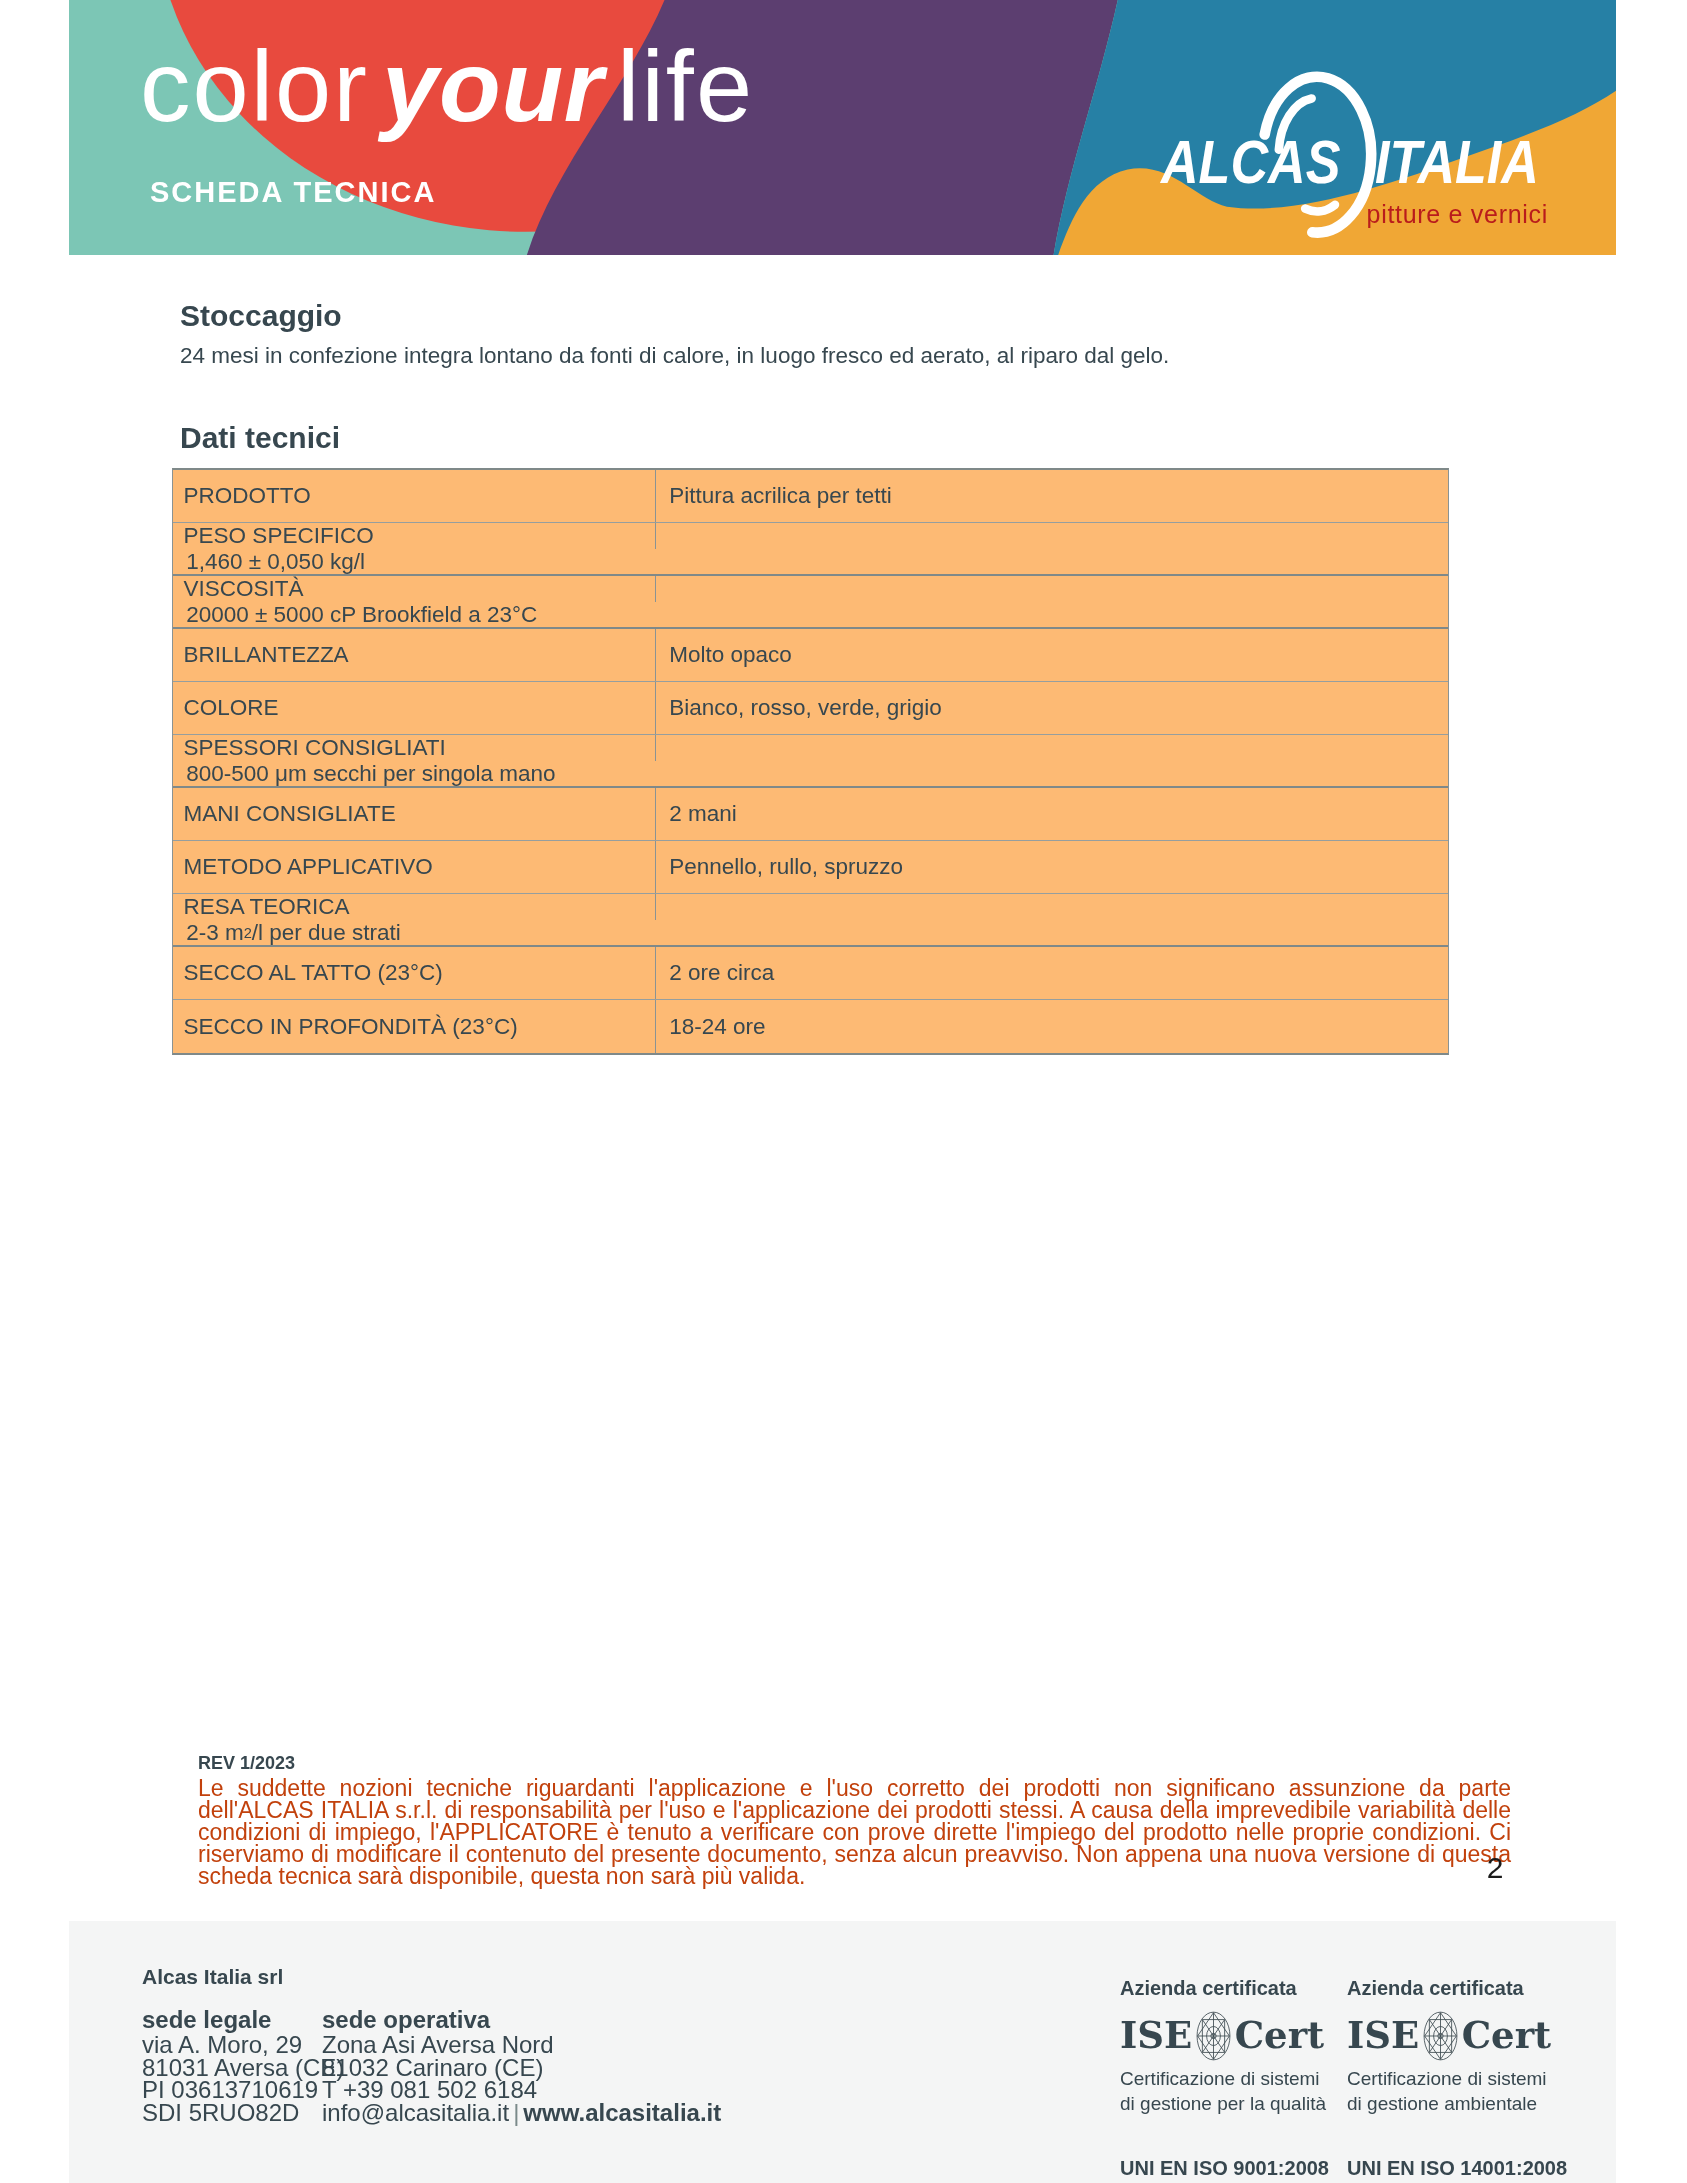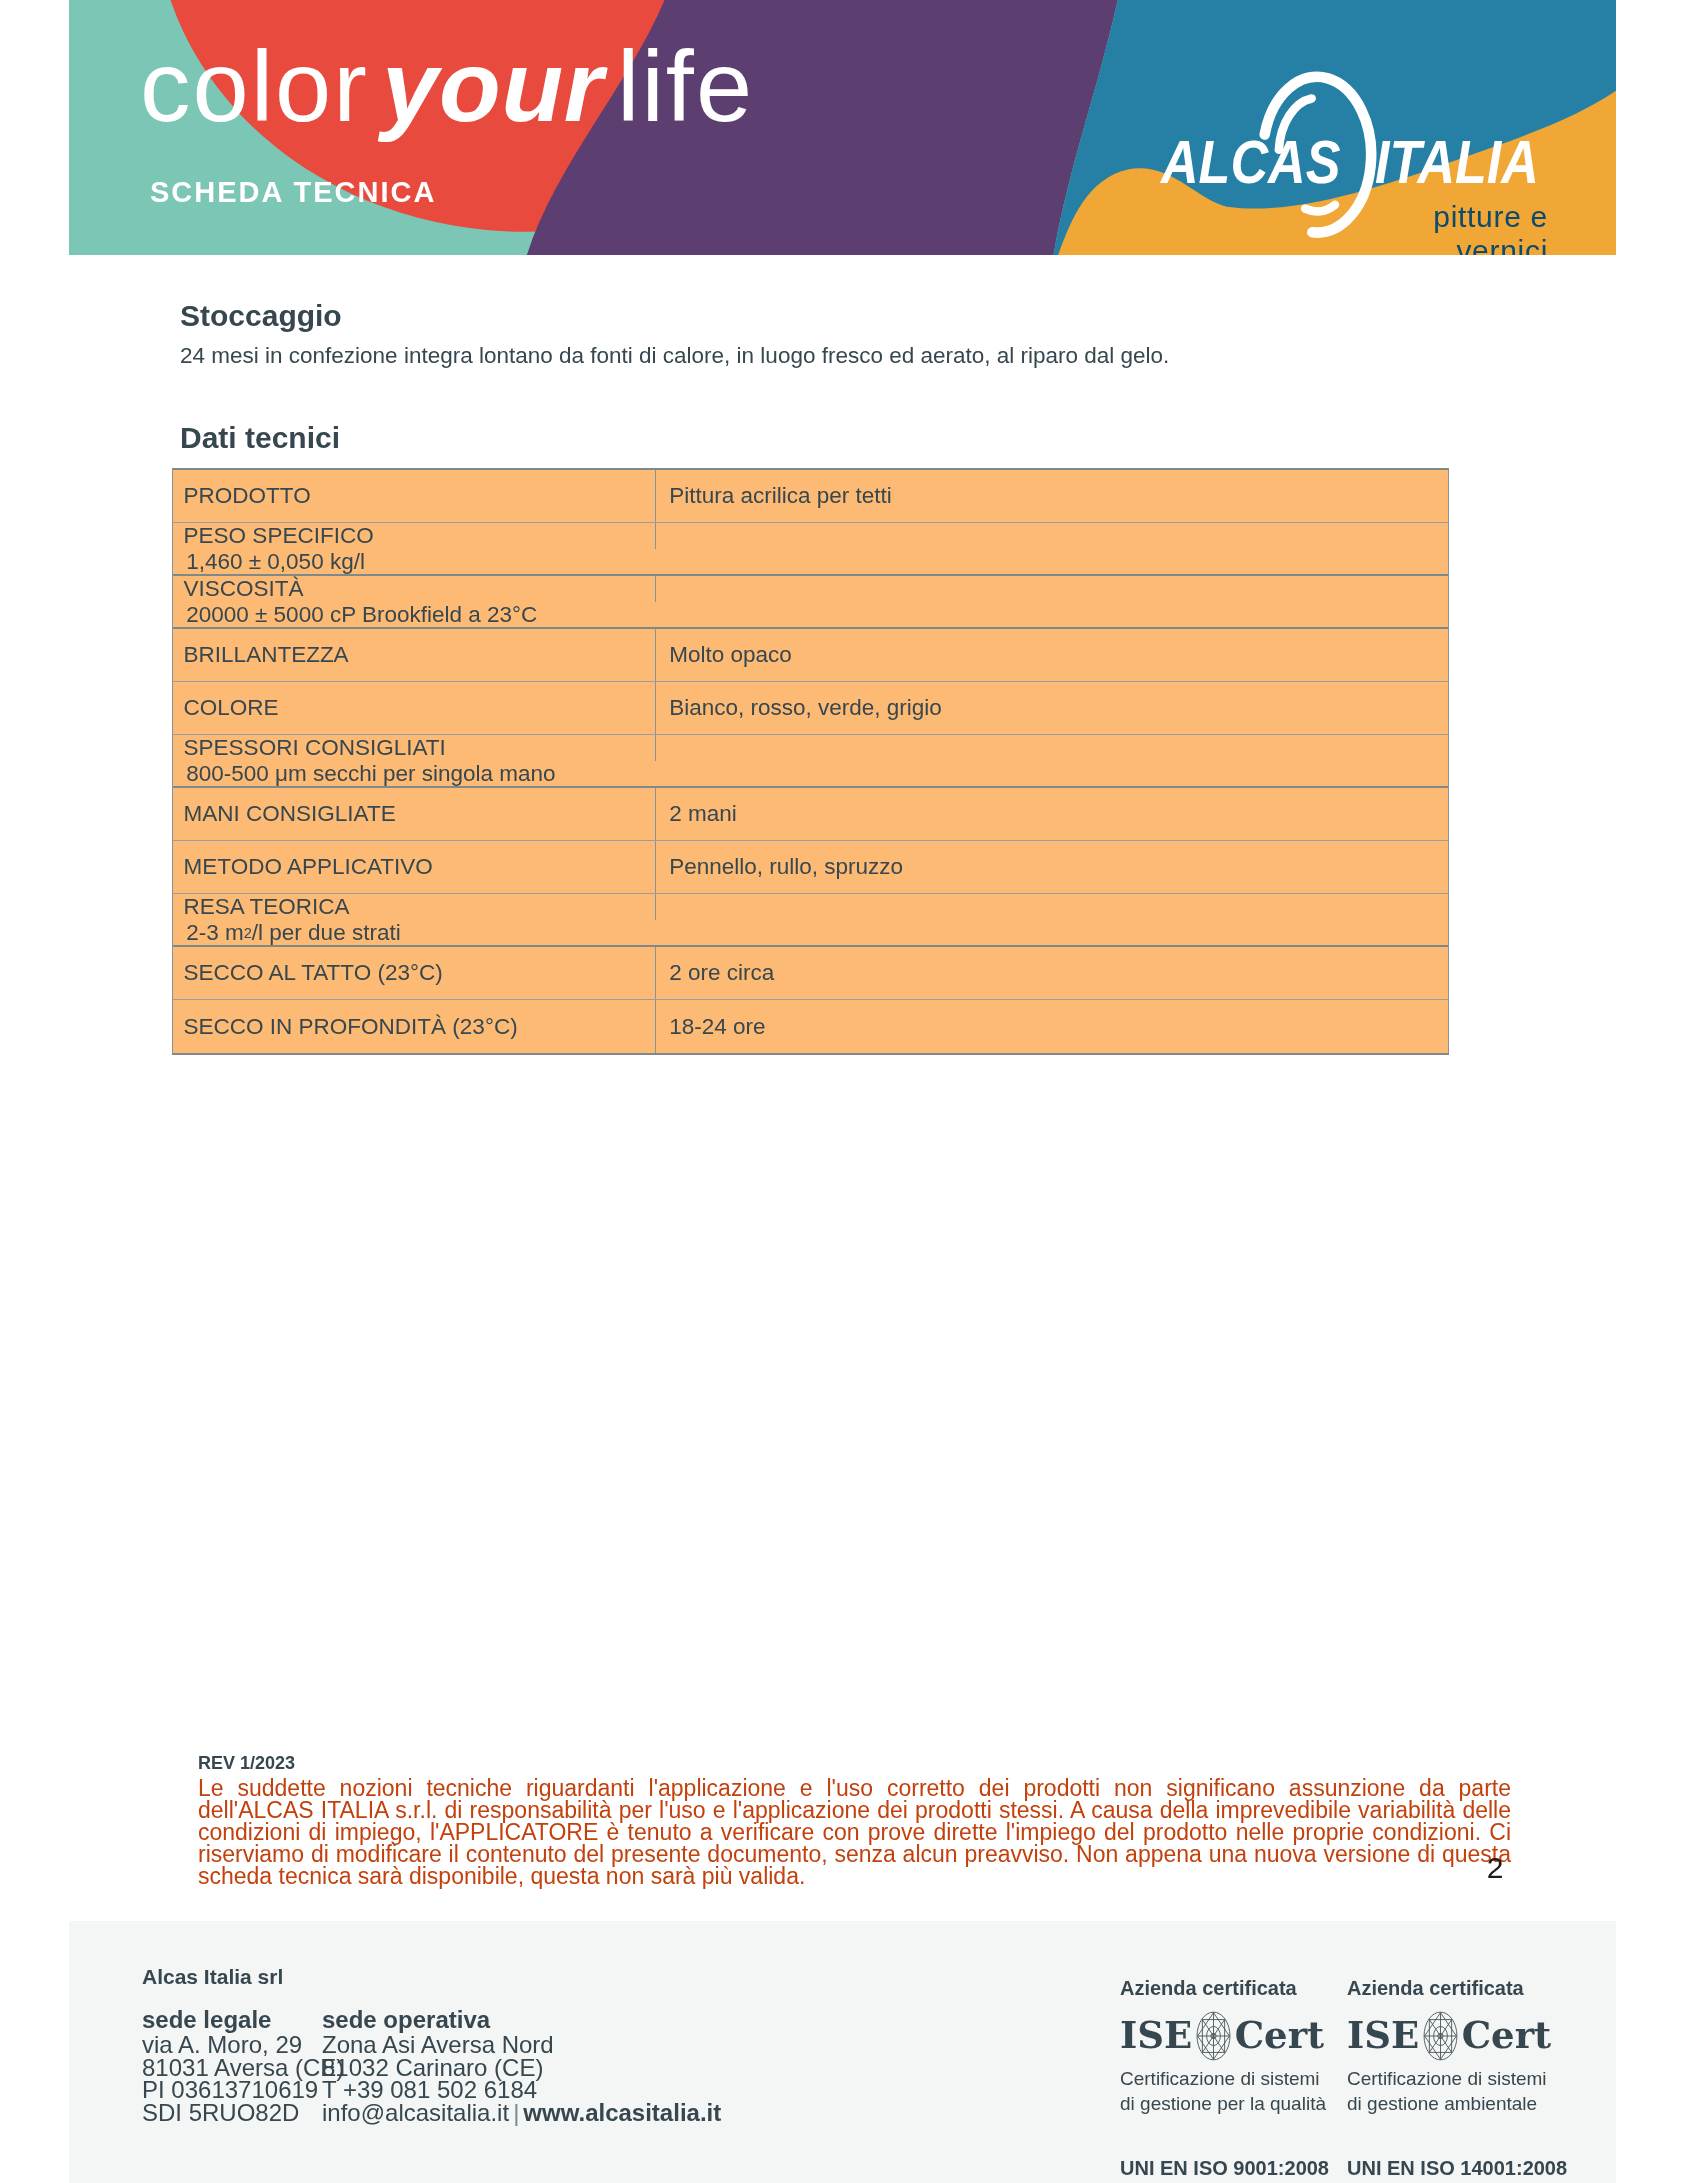--- a/index.html
+++ b/index.html
@@ -14,21 +14,21 @@
   .header svg.shapes{position:absolute;left:0;top:0;width:100%;height:100%;}
   .tagline{left:71px;top:36px;font-size:101px;line-height:1;color:#fff;white-space:nowrap;letter-spacing:2px;}
   .tagline .light{font-weight:300;}
   .tagline .emph{font-weight:bold;font-style:italic;margin:0 13.2px;letter-spacing:0.7px;}
   .subtitle{left:81px;top:176px;font-size:29px;font-weight:bold;color:#fff;letter-spacing:2px;}
   .logo-swoosh{left:1178px;top:58px;width:140px;height:192px;}
   .logo-word{top:131px;font-size:62px;font-weight:bold;font-style:italic;color:#fff;line-height:1;
              transform:scaleX(0.84);transform-origin:left top;white-space:nowrap;}
   .logo-alcas{left:1092px;}
   .logo-italia{left:1306px;}
-  .logo-tagline{left:1297px;top:200px;width:182px;text-align:right;font-size:30px;color:#0c4a6e;letter-spacing:0.7px;}
+  .logo-tagline{left:1297px;top:200px;width:182px;text-align:right;font-size:25px;color:#b91c1c;letter-spacing:0.7px;}
 
   
   .h-section{font-size:30px;font-weight:bold;line-height:1.1;}
   .stoccaggio-title{left:180px;top:299px;}
   .stoccaggio-body{left:180px;top:341px;width:1330px;font-size:22.5px;line-height:1.3;}
   .dati-title{left:180px;top:421px;}
 
   
   .dati-table{left:172px;top:468px;width:1277px;border-top:2px solid #7f8989;border-bottom:2px solid #7f8989;
               border-left:0.7px solid #8a9393;border-right:0.7px solid #8a9393;box-sizing:border-box;background:#fdba74;}

